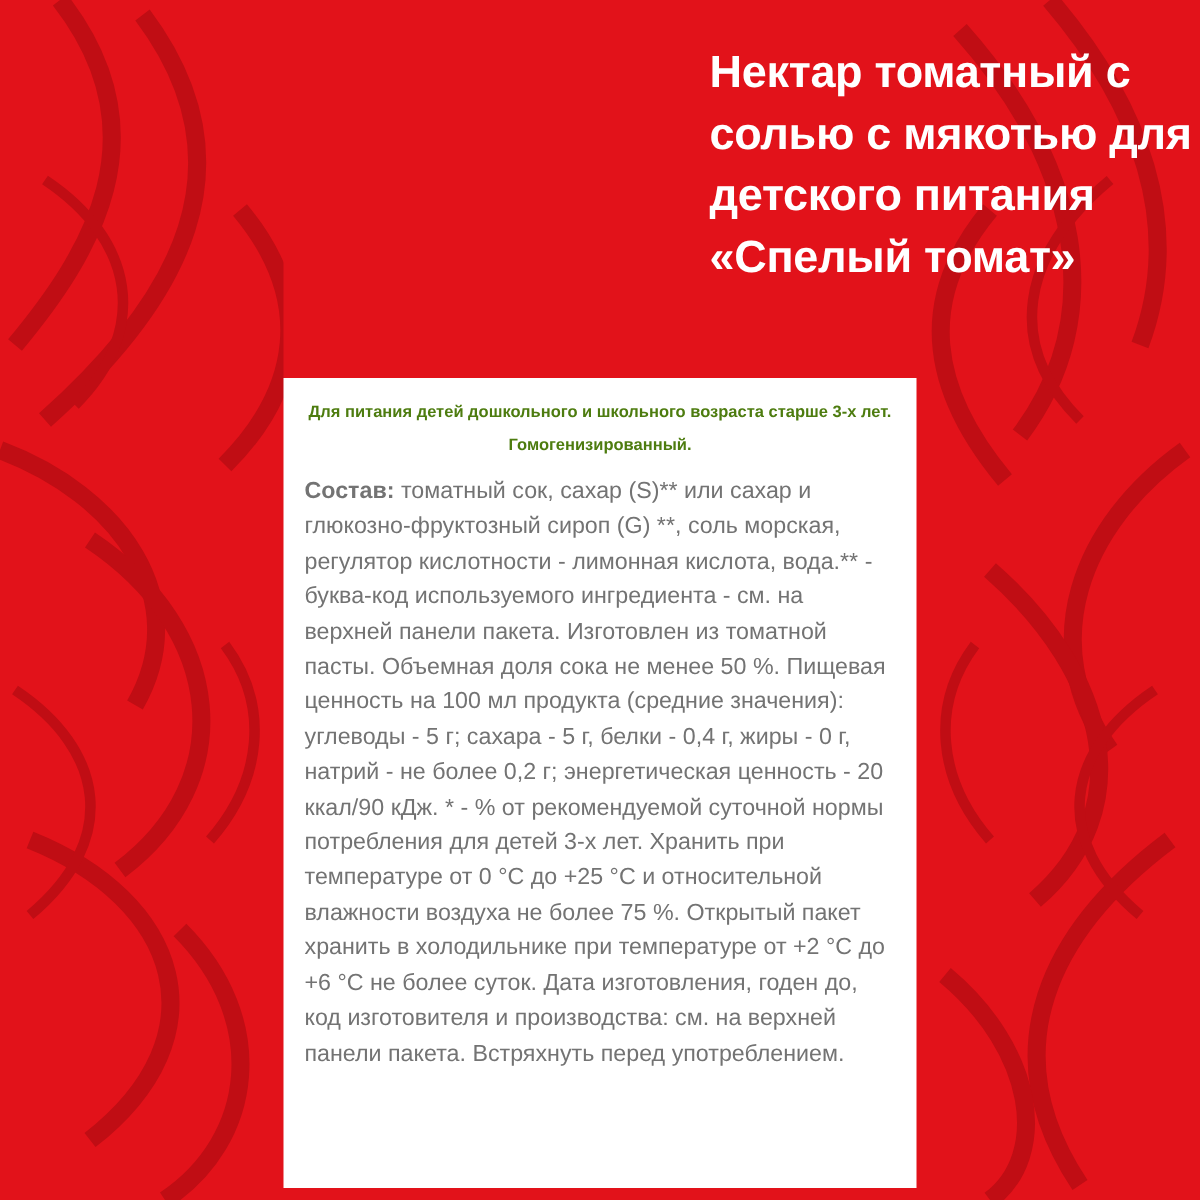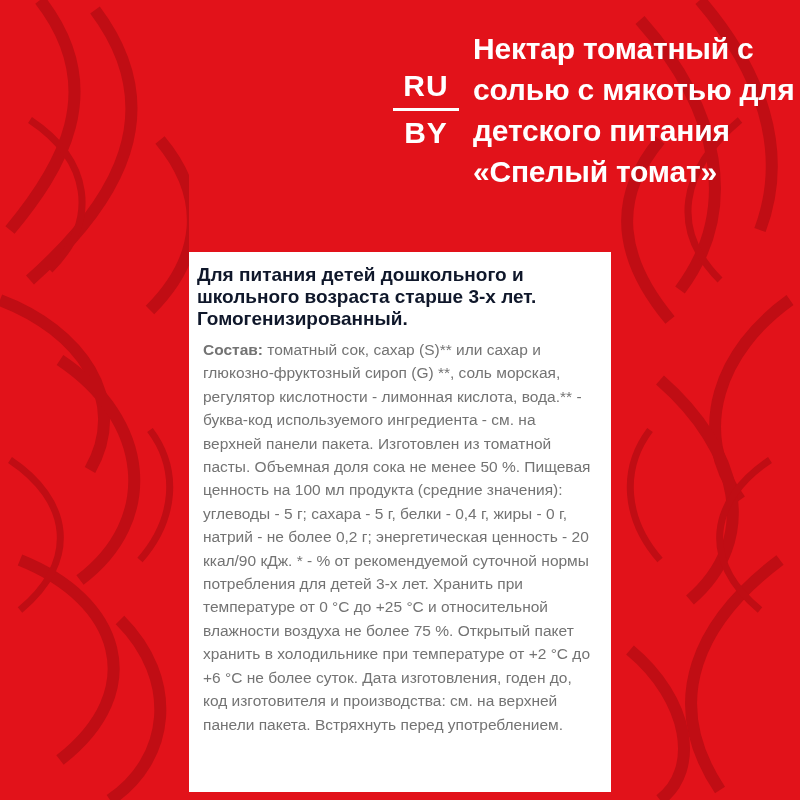--- a/index.html
+++ b/index.html
@@ -83,25 +83,26 @@
     position: absolute;
     left: 189px;
     top: 252px;
     width: 422px;
     bottom: 8px;
     background: #ffffff;
     color: #1a1a1a;
   }
 
   .intro {
-    font-size: 19px;
+    text-align: center;
+    font-size: 11px;
     font-weight: bold;
     line-height: 22px;
     padding: 12px 8px 4px 8px;
-    color: #0f172a;
+    color: #4d7c0f;
   }
 
   .body-text {
     font-size: 15.5px;
     line-height: 23.4px;
     padding: 4px 14px 0 14px;
     text-align: left;
     color: #737373;
   }
   .body-text p {
@@ -137,25 +138,20 @@
       <path d="M30,120 C90,160 100,220 50,270"></path>
       <path d="M740,120 C680,170 670,230 720,280"></path>
       <path d="M10,460 C70,500 80,560 20,610"></path>
       <path d="M770,460 C710,500 700,560 760,610"></path>
       <path d="M150,430 C180,470 175,520 140,560"></path>
       <path d="M650,430 C620,470 625,520 660,560"></path>
     </g>
   </svg>
 
   <div class="header">
-    <div class="ruby-badge">
-      <span class="ru">RU</span>
-      <span class="rule"></span>
-      <span class="by">BY</span>
-    </div>
     <div class="title">Нектар томатный с солью с мякотью для детского питания «Спелый томат»</div>
   </div>
 
   <div class="panel">
     <div class="intro">Для питания детей дошкольного и школьного возраста старше 3-х лет. Гомогенизированный.</div>
     <div class="body-text">
       <p><b>Состав:</b><span> томатный сок, сахар (S)** или сахар и глюкозно-фруктозный сироп (G) **, соль морская, регулятор кислотности - лимонная кислота, вода.</span><span>** - буква-код используемого ингредиента - см. на верхней панели пакета. Изготовлен из томатной пасты. Объемная доля сока не менее 50 %. Пищевая ценность на 100 мл продукта (средние значения): углеводы - 5 г; сахара - 5 г, белки - 0,4 г, жиры - 0 г, натрий - не более 0,2 г; энергетическая ценность - 20 ккал/90 кДж. * - % от рекомендуемой  суточной нормы потребления для детей 3-х лет. Хранить при температуре от 0 °C до +25 °C и относительной влажности воздуха не более 75 %. Открытый пакет хранить в холодильнике при температуре от +2 °C до +6 °C не более суток. Дата изготовления, годен до, код изготовителя и производства: см. на верхней панели пакета. Встряхнуть перед употреблением.</span></p>
     </div>
   </div>
 

